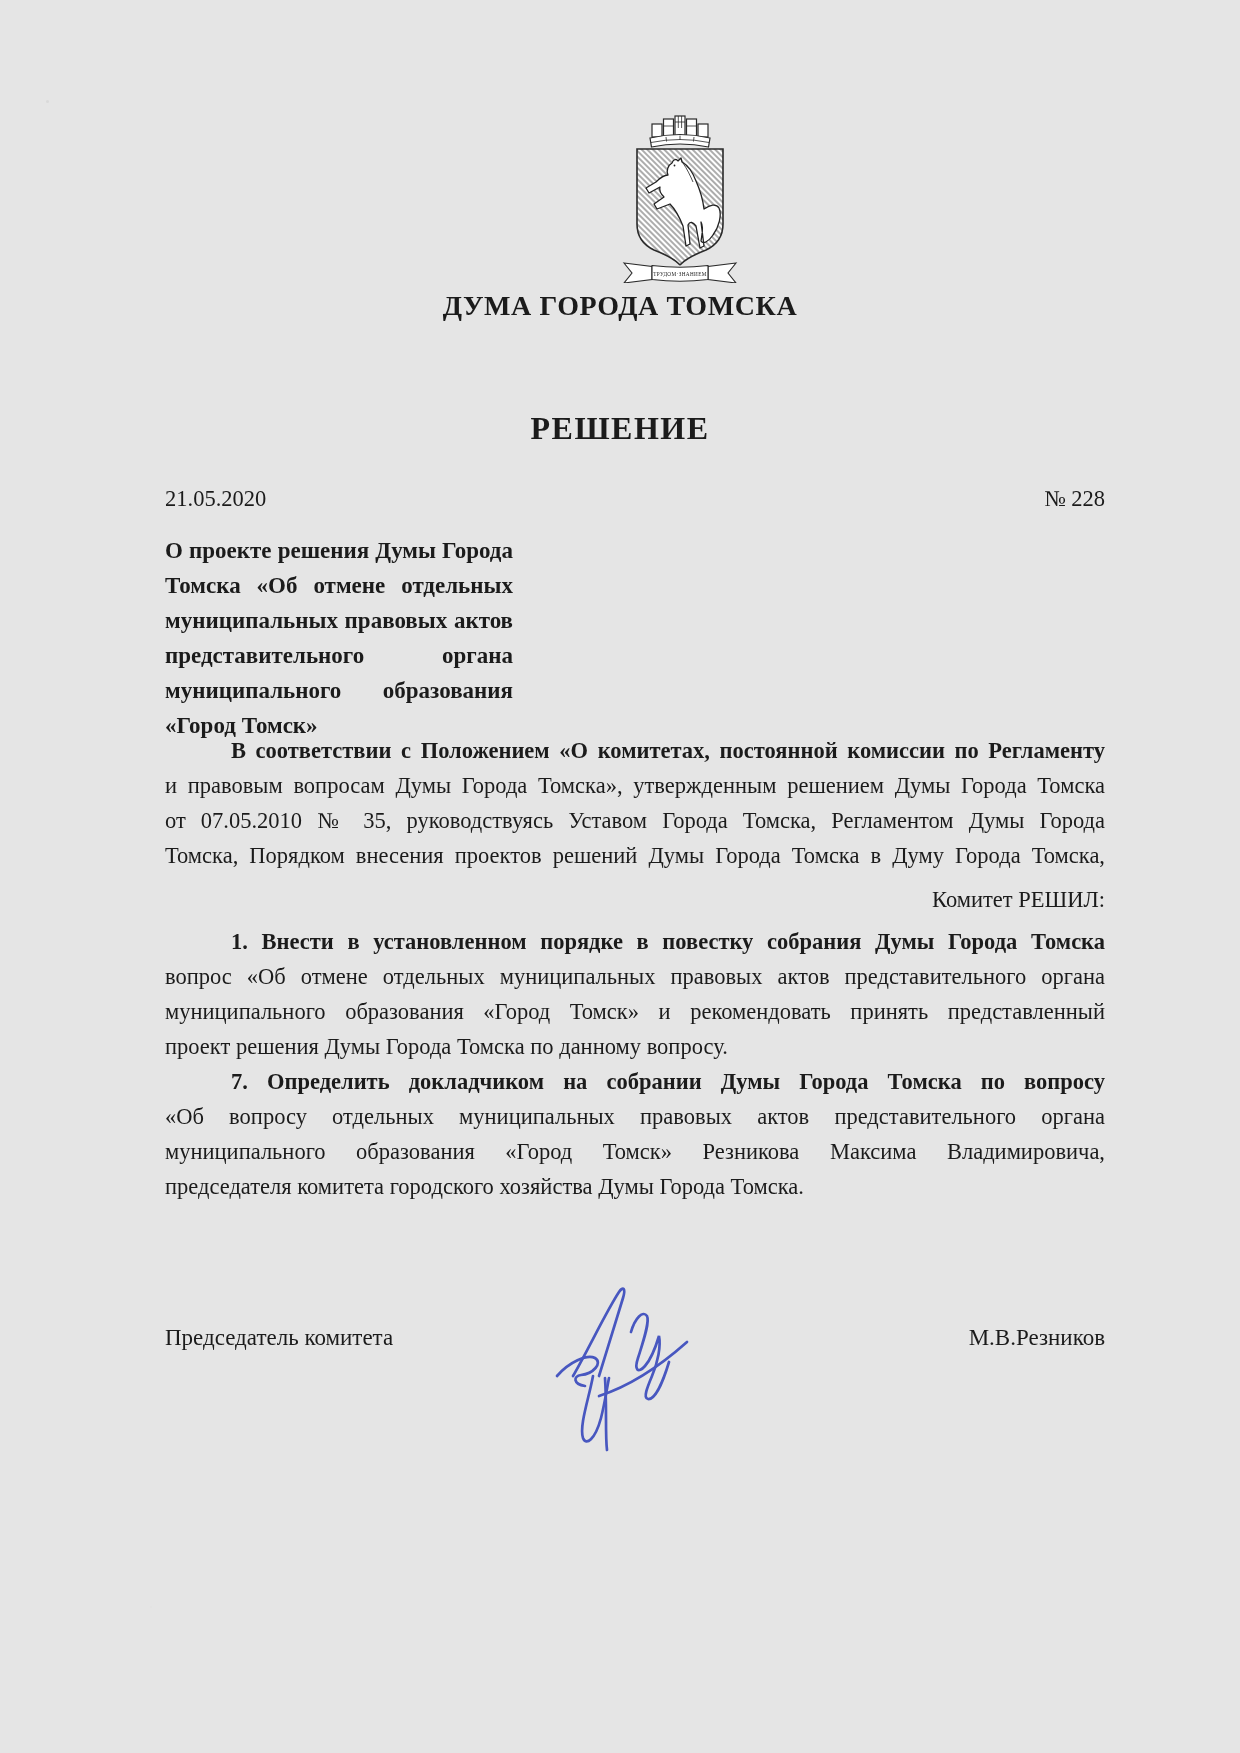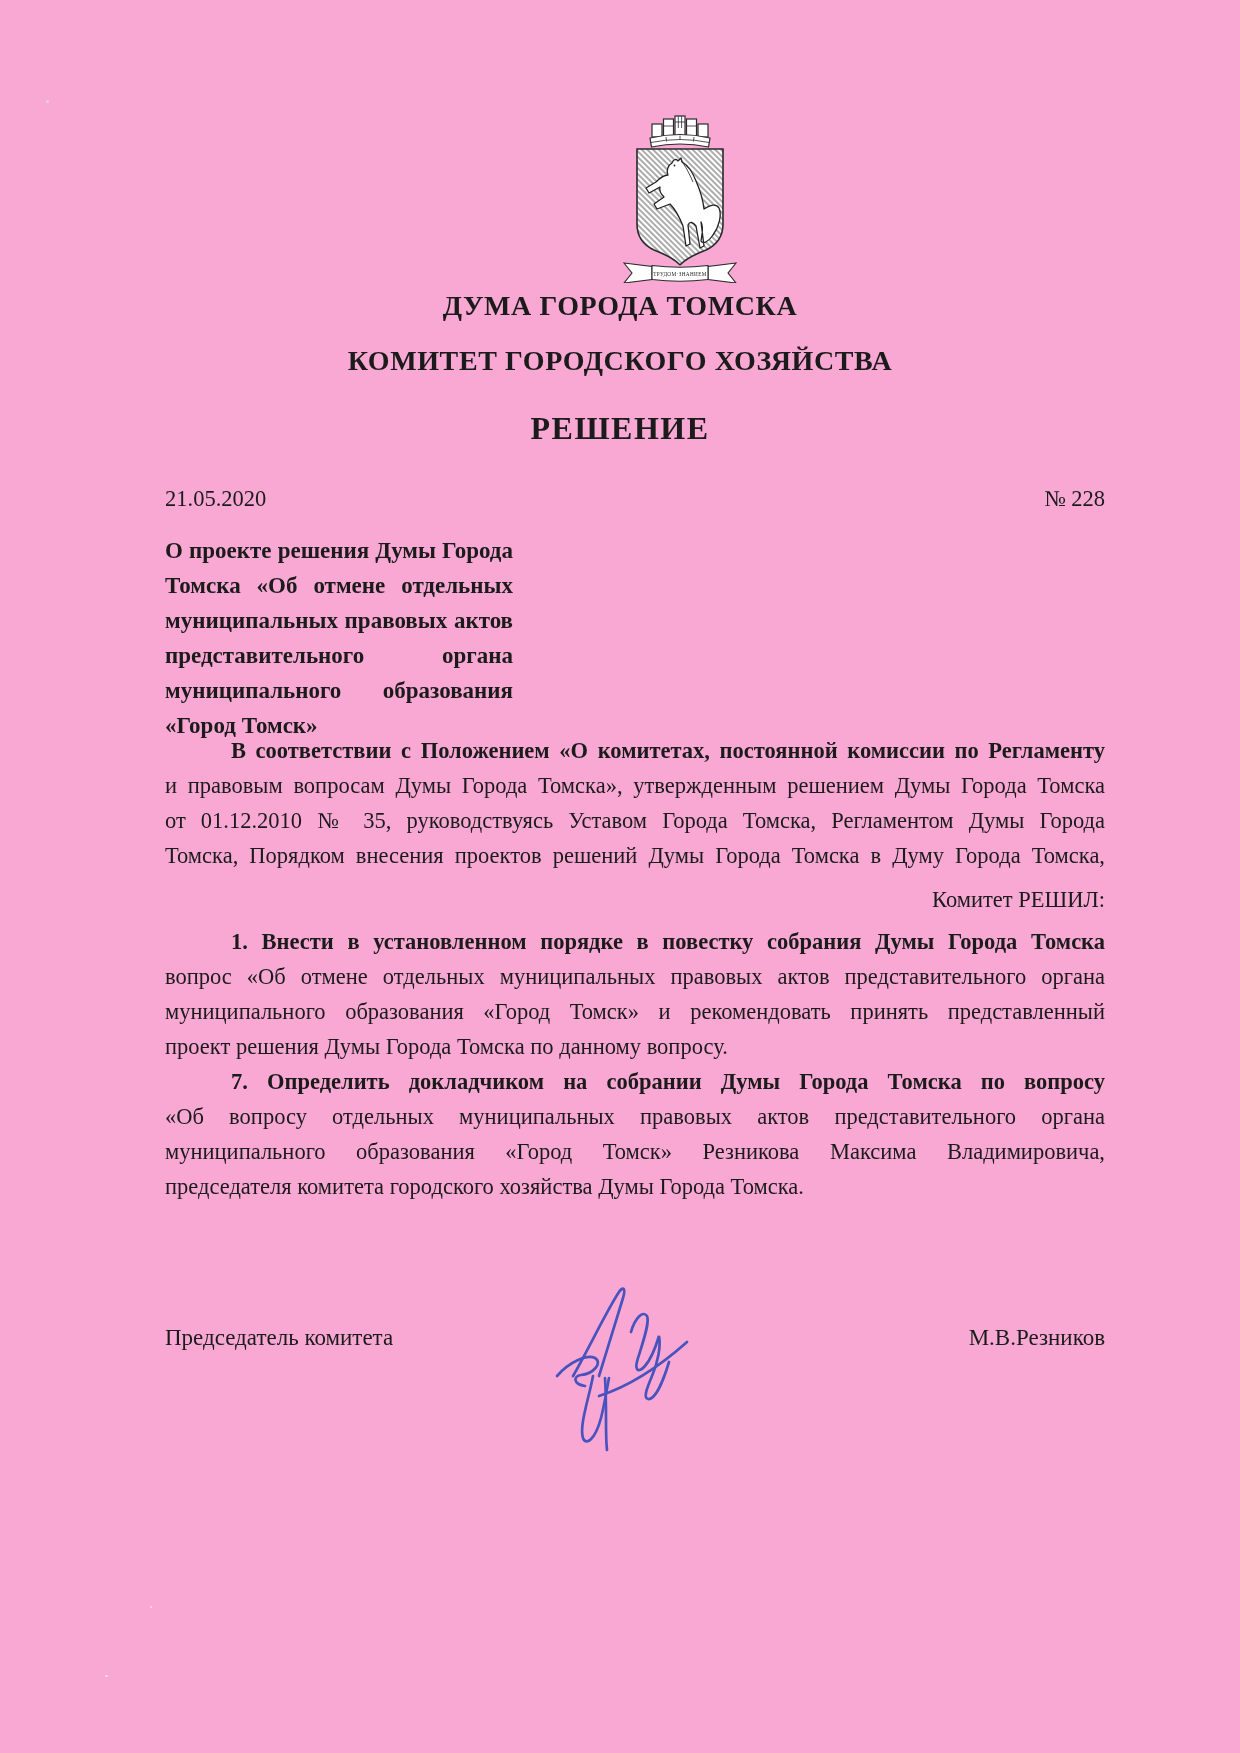--- a/index.html
+++ b/index.html
@@ -1,21 +1,21 @@
 <!DOCTYPE html>
 <html lang="ru"><head>
 <meta charset="utf-8">
 <style>
   html,body{margin:0;padding:0;background:#ffffff;}
   body{
     width:1240px;height:1753px;
     font-family:"Liberation Serif","DejaVu Serif",serif;
     color:#1b1b1b;
   }
-  .page{position:relative;width:1240px;height:1753px;background:#f9a8d4;overflow:hidden;}
+  .page{position:relative;width:1240px;height:1753px;background:#e5e5e5;overflow:hidden;}
 
   .center-line{position:absolute;left:0;width:100%;text-align:center;white-space:nowrap;}
   .org{font-weight:700;font-size:28px;letter-spacing:.6px;}
   .doc-type{font-weight:700;font-size:32px;letter-spacing:1.5px;}
 
   .meta-row{position:absolute;left:165px;top:486px;width:940px;
     display:flex;justify-content:space-between;font-size:22.5px;}
 
   .subject{position:absolute;left:165px;top:533px;width:348px;
     font-weight:700;font-size:23px;line-height:35px;}
@@ -89,21 +89,20 @@
 
     <g fill="#ffffff" stroke="#2a2a2a" stroke-width="1.1">
       <path d="M24,165 L52,168.5 L52,181.5 L24,185 L32,175 Z"></path>
       <path d="M136,165 L108,168.5 L108,181.5 L136,185 L128,175 Z"></path>
       <path d="M52,167.5 Q80,171 108,167.5 L108,181.5 Q80,185 52,181.5 Z"></path>
       <text x="80" y="178.3" text-anchor="middle" font-size="5.2" letter-spacing="0.4" fill="#222222" stroke="none" font-family="Liberation Serif, serif">ТРУДОМ·ЗНАНИЕМ</text>
     </g>
   </svg>
 
   <div class="center-line org" style="top:290px">ДУМА ГОРОДА ТОМСКА</div>
-  <div class="center-line org" style="top:345px">КОМИТЕТ ГОРОДСКОГО ХОЗЯЙСТВА</div>
   <div class="center-line doc-type" style="top:410px">РЕШЕНИЕ</div>
 
   <div class="meta-row">
     <span>21.05.2020</span>
     <span>№ 228</span>
   </div>
 
   <div class="subject">
     <div class="jl">О проекте решения Думы Города</div>
     <div class="jl">Томска «Об отмене отдельных</div>
@@ -111,21 +110,21 @@
     <div class="jl">представительного органа</div>
     <div class="jl">муниципального образования</div>
     <div class="jl-last">«Город Томск»</div>
   </div>
 
   <div class="bodytext">
 
     <div>
       <div class="jl indent">В соответствии с Положением «О комитетах, постоянной комиссии по Регламенту</div>
       <div class="jl">и правовым вопросам Думы Города Томска», утвержденным решением Думы Города Томска</div>
-      <div class="jl">от 01.12.2010 № 35, руководствуясь Уставом Города Томска, Регламентом Думы Города</div>
+      <div class="jl">от 07.05.2010 № 35, руководствуясь Уставом Города Томска, Регламентом Думы Города</div>
       <div class="jl">Томска, Порядком внесения проектов решений Думы Города Томска в Думу Города Томска,</div>
     </div>
 
     <div class="resolved">Комитет РЕШИЛ:</div>
 
     <div>
       <div class="jl indent">1.  Внести в установленном порядке в повестку собрания Думы Города Томска</div>
       <div class="jl">вопрос «Об отмене отдельных муниципальных правовых актов представительного органа</div>
       <div class="jl">муниципального образования «Город Томск» и рекомендовать принять представленный</div>
       <div class="jl-last">проект решения Думы Города Томска по данному вопросу.</div>

